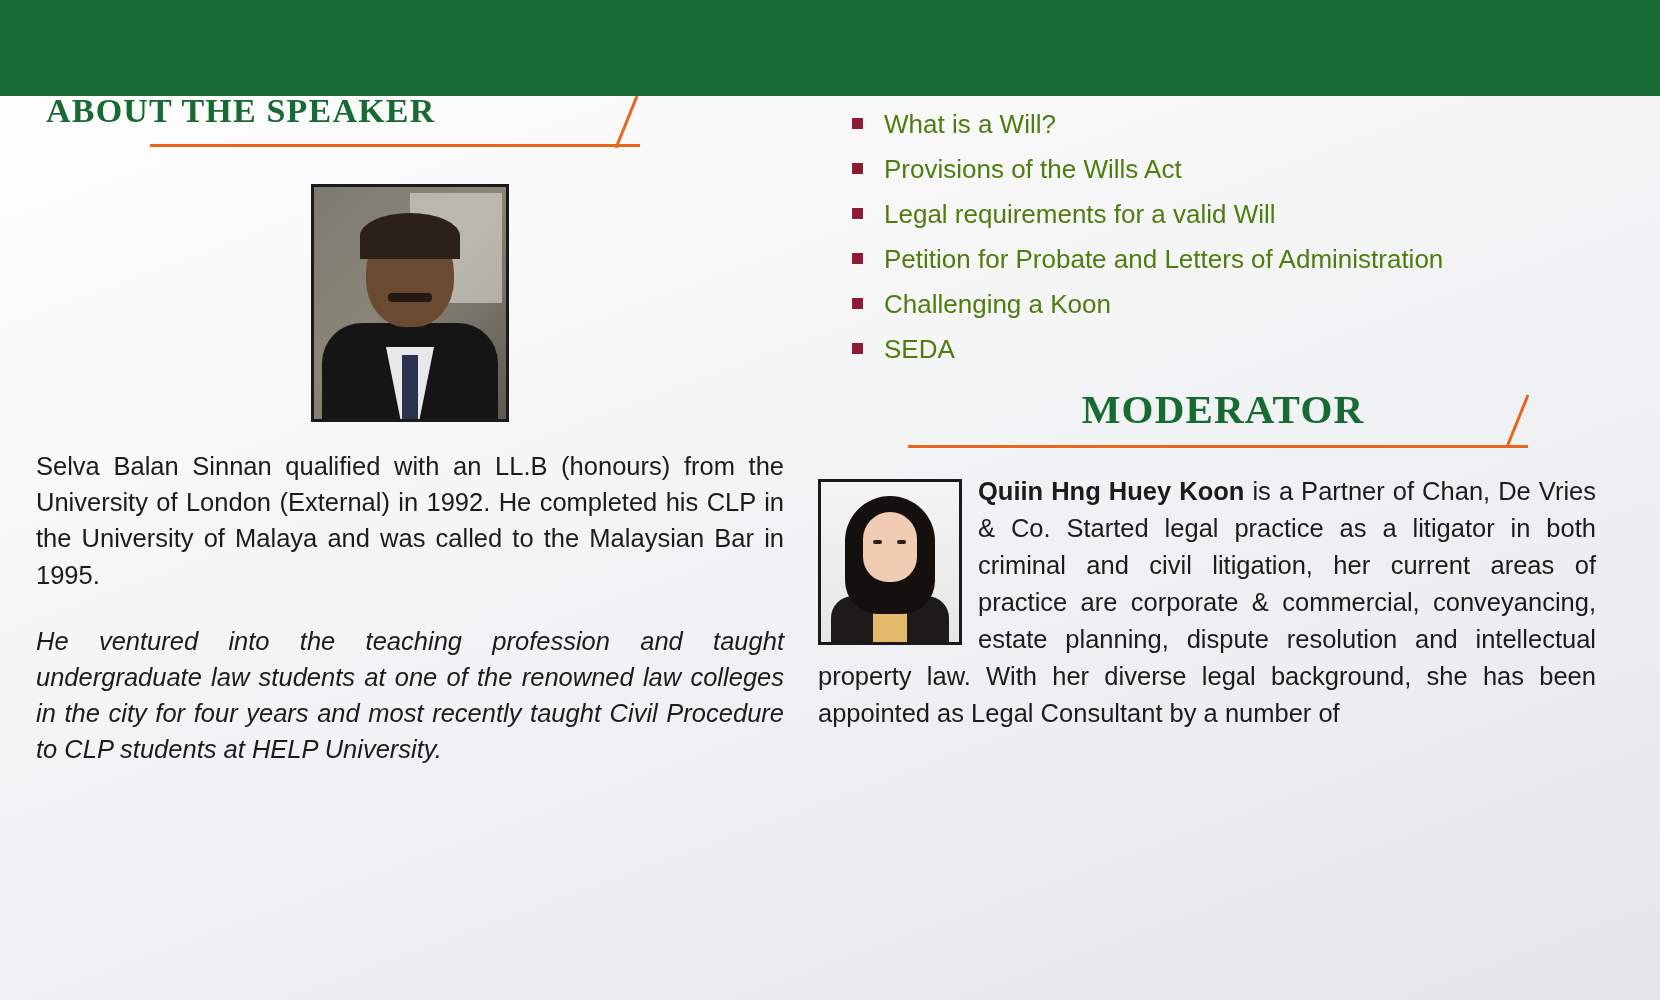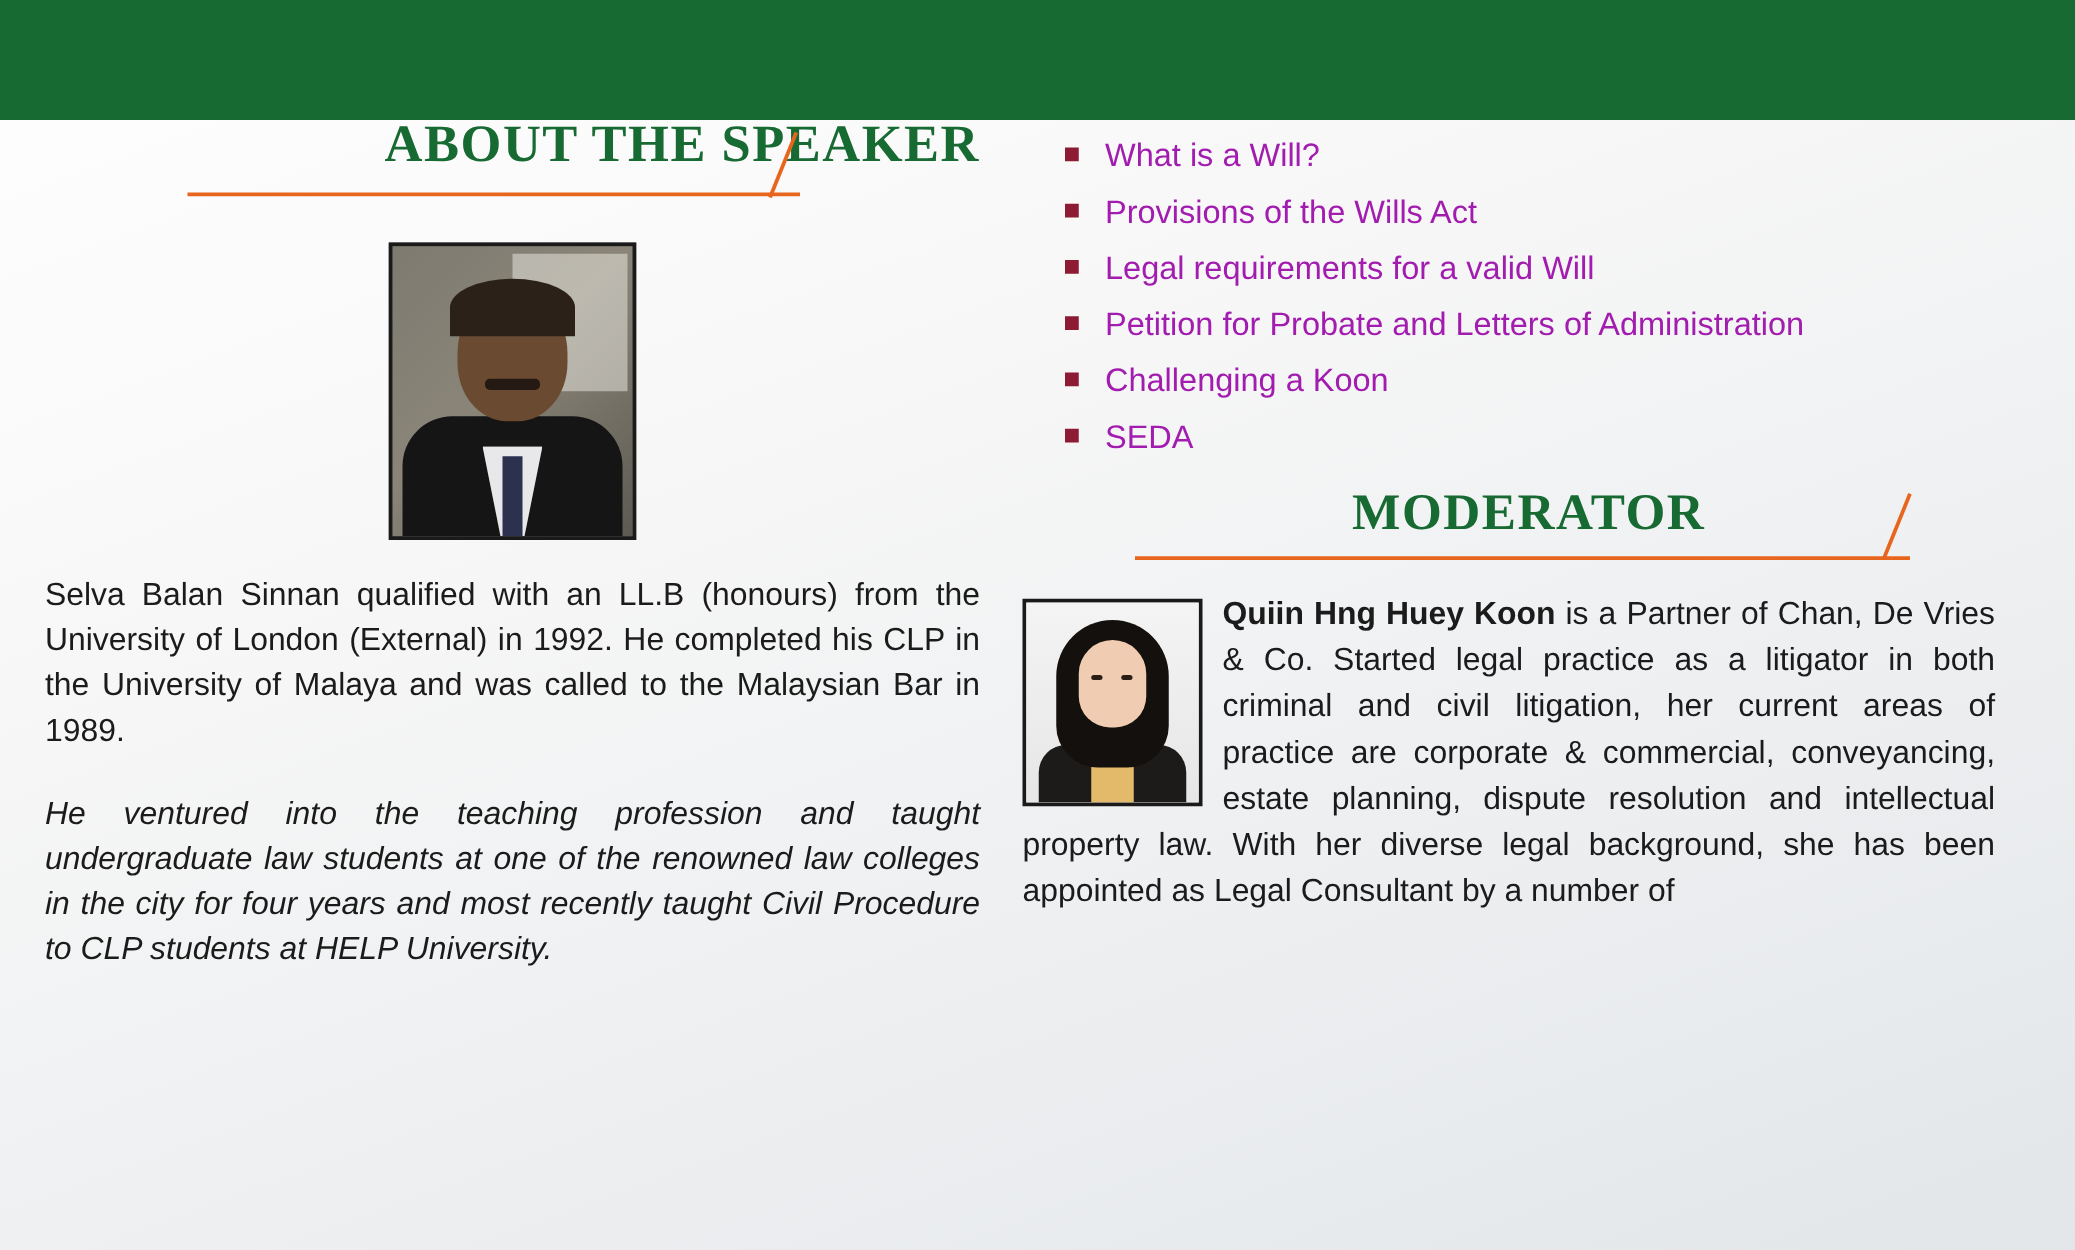--- a/index.html
+++ b/index.html
@@ -116,22 +116,22 @@
   }
 
   
   .left-col {
     position: absolute;
     left: 36px;
     top: 92px;
     width: 748px;
   }
   .heading-about {
-    font-size: 42px;
-    text-align: right;
+    font-size: 34px;
+    text-align: left;
     padding-left: 10px;
   }
   .rule-about {
     position: relative;
     width: 520px;
     margin: 8px auto 0 auto;
     height: 16px;
   }
   .rule-about .line {
     position: absolute;
@@ -270,21 +270,21 @@
     width: 3px; height: 58px;
     background: #e8651e;
     transform: rotate(-22deg);
   }
 
   ul.topics {
     list-style: none;
     margin: 14px 0 0 0;
     padding: 0 30px 0 72px;
     font-size: 26px;
-    color: #a21caf;
+    color: #4d7c0f;
   }
   ul.topics li {
     position: relative;
     margin-bottom: 8px;
     line-height: 1.42;
     text-align: justify;
   }
   ul.topics li:before {
     content: "";
     position: absolute;
@@ -414,21 +414,21 @@
     <div class="suit"></div>
     <div class="shirt"></div>
     <div class="tie"></div>
     <div class="head"></div>
     <div class="hair"></div>
     <div class="stache"></div>
   </div>
 
   <div class="bio">
     <p>
-      <b>Selva Balan Sinnan</b><span> qualified with an LL.B (honours) from the University of London (External) in 1992. He completed his CLP in the University of Malaya and was called to the Malaysian Bar in 1989.</span>
+      <b>Selva Balan Sinnan</b><span> qualified with an LL.B (honours) from the University of London (External) in 1992. He completed his CLP in the University of Malaya and was called to the Malaysian Bar in 1995.</span>
     </p>
     <p>
       <span>He ventured into the teaching profession and taught undergraduate law students at one of the renowned law colleges in the city for four years and most recently taught Civil Procedure to CLP students at HELP University.</span>
     </p>
   </div>
 </div>
 
 <div class="right-col">
 
 

